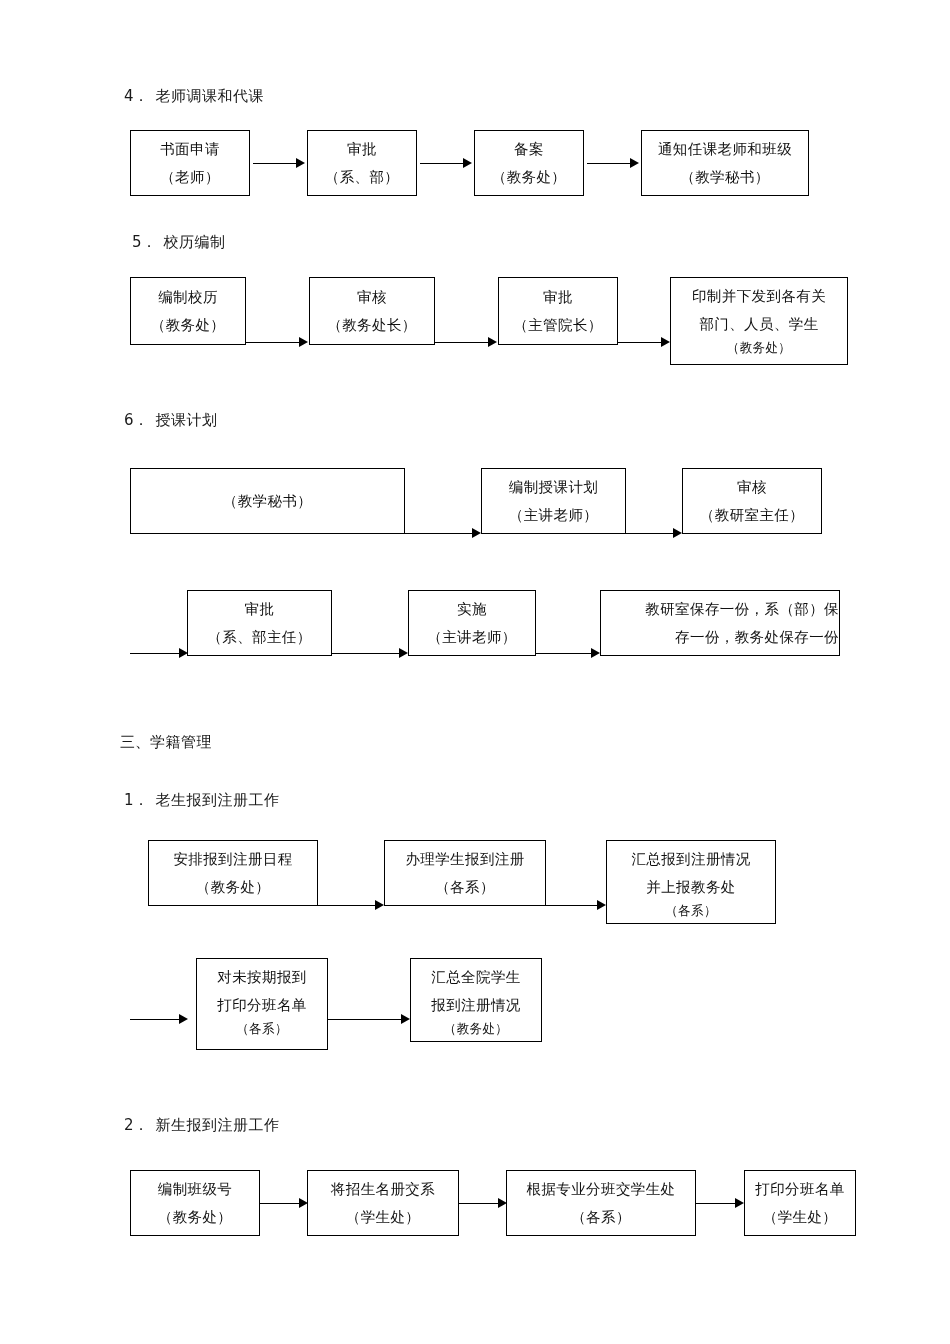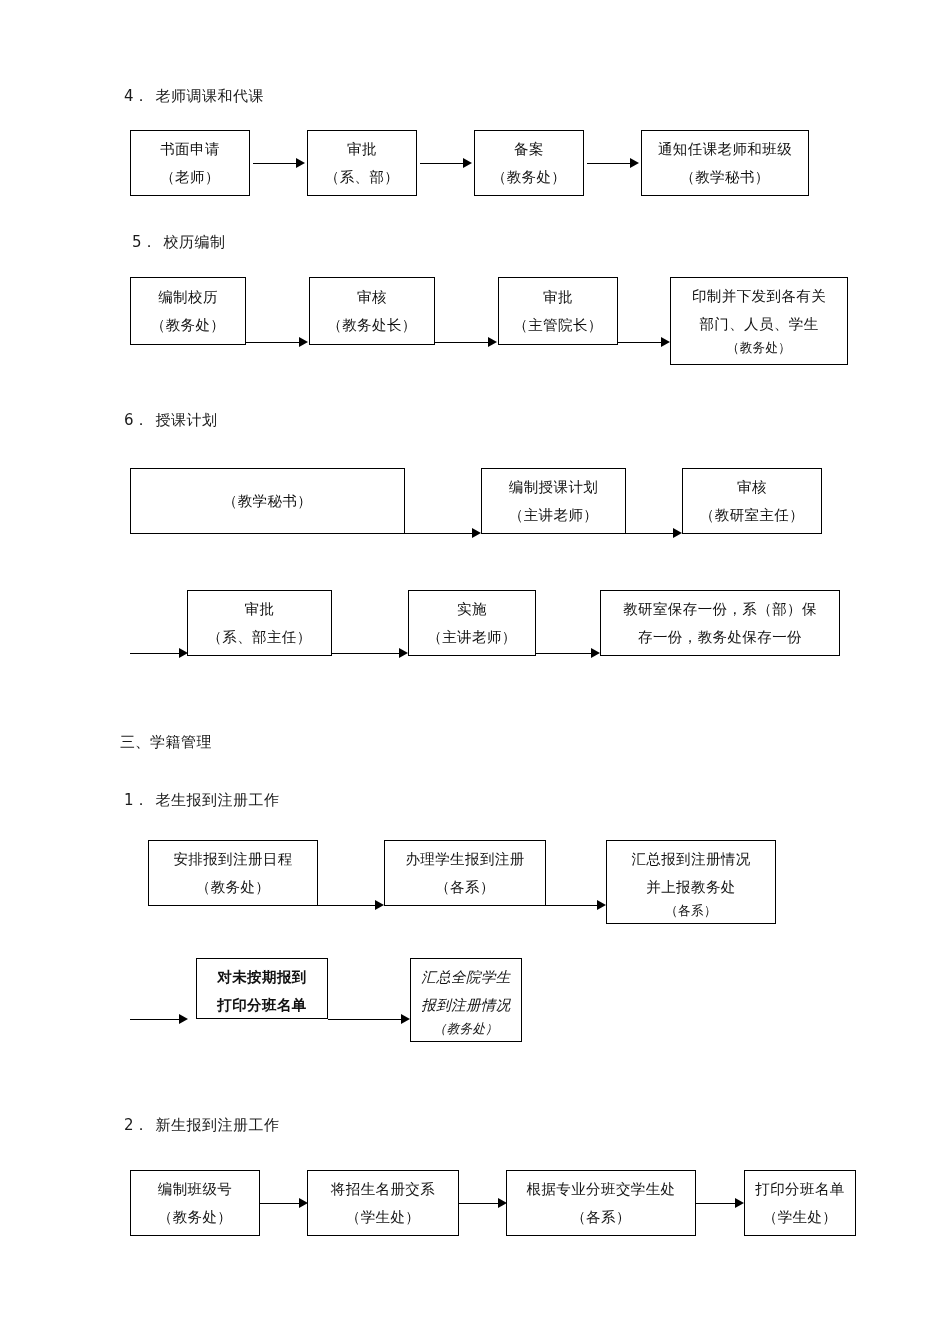--- a/index.html
+++ b/index.html
@@ -207,21 +207,21 @@
 
   <div class="box" style="left:408px; top:590px; width:128px; height:66px;justify-content:center;">
     <div class="line">实施</div>
     <div class="line">（主讲老师）</div>
   </div>
   <div class="arrow" style="left:536px; top:648px; width:64px;">
     <div class="shaft"></div>
       <div class="head"></div>
   </div>
 
-  <div class="box" style="left:600px; top:590px; width:240px; height:66px;">
+  <div class="box" style="left:600px; top:590px; width:240px; height:66px;align-items:flex-end;">
     <div class="line">教研室保存一份，系（部）保</div>
     <div class="line">存一份，教务处保存一份</div>
   </div>
 
   <div class="heading" style="left:120px; top:732px;">
     <span class="num">三、</span><span>学籍管理</span>
   </div>
 
   <div class="heading" style="left:124px; top:790px;">
     <span class="num">1．</span><span class="gap"></span><span>老生报到注册工作</span>
@@ -248,31 +248,31 @@
   <div class="box clip" style="left:606px; top:840px; width:170px; height:84px;">
     <div class="line">汇总报到注册情况</div>
     <div class="line">并上报教务处</div>
     <div class="line sub">（各系）</div>
   </div>
 
   <div class="arrow" style="left:130px; top:1014px; width:58px;">
     <div class="shaft"></div>
       <div class="head"></div>
   </div>
-  <div class="box clip" style="left:196px; top:958px; width:132px; height:61px;font-weight:bold;">
+  <div class="box clip" style="left:196px; top:958px; width:132px; height:92px;">
     <div class="line">对未按期报到</div>
     <div class="line">打印分班名单</div>
     <div class="line sub">（各系）</div>
   </div>
   <div class="arrow" style="left:328px; top:1014px; width:82px;">
     <div class="shaft"></div>
       <div class="head"></div>
   </div>
 
-  <div class="box clip" style="left:410px; top:958px; width:112px; height:84px;font-style:italic;">
+  <div class="box clip" style="left:410px; top:958px; width:132px; height:84px;">
     <div class="line">汇总全院学生</div>
     <div class="line">报到注册情况</div>
     <div class="line sub">（教务处）</div>
   </div>
 
   <div class="heading" style="left:124px; top:1115px;">
     <span class="num">2．</span><span class="gap"></span><span>新生报到注册工作</span>
   </div>
 
   <div class="box" style="left:130px; top:1170px; width:130px; height:66px;">

